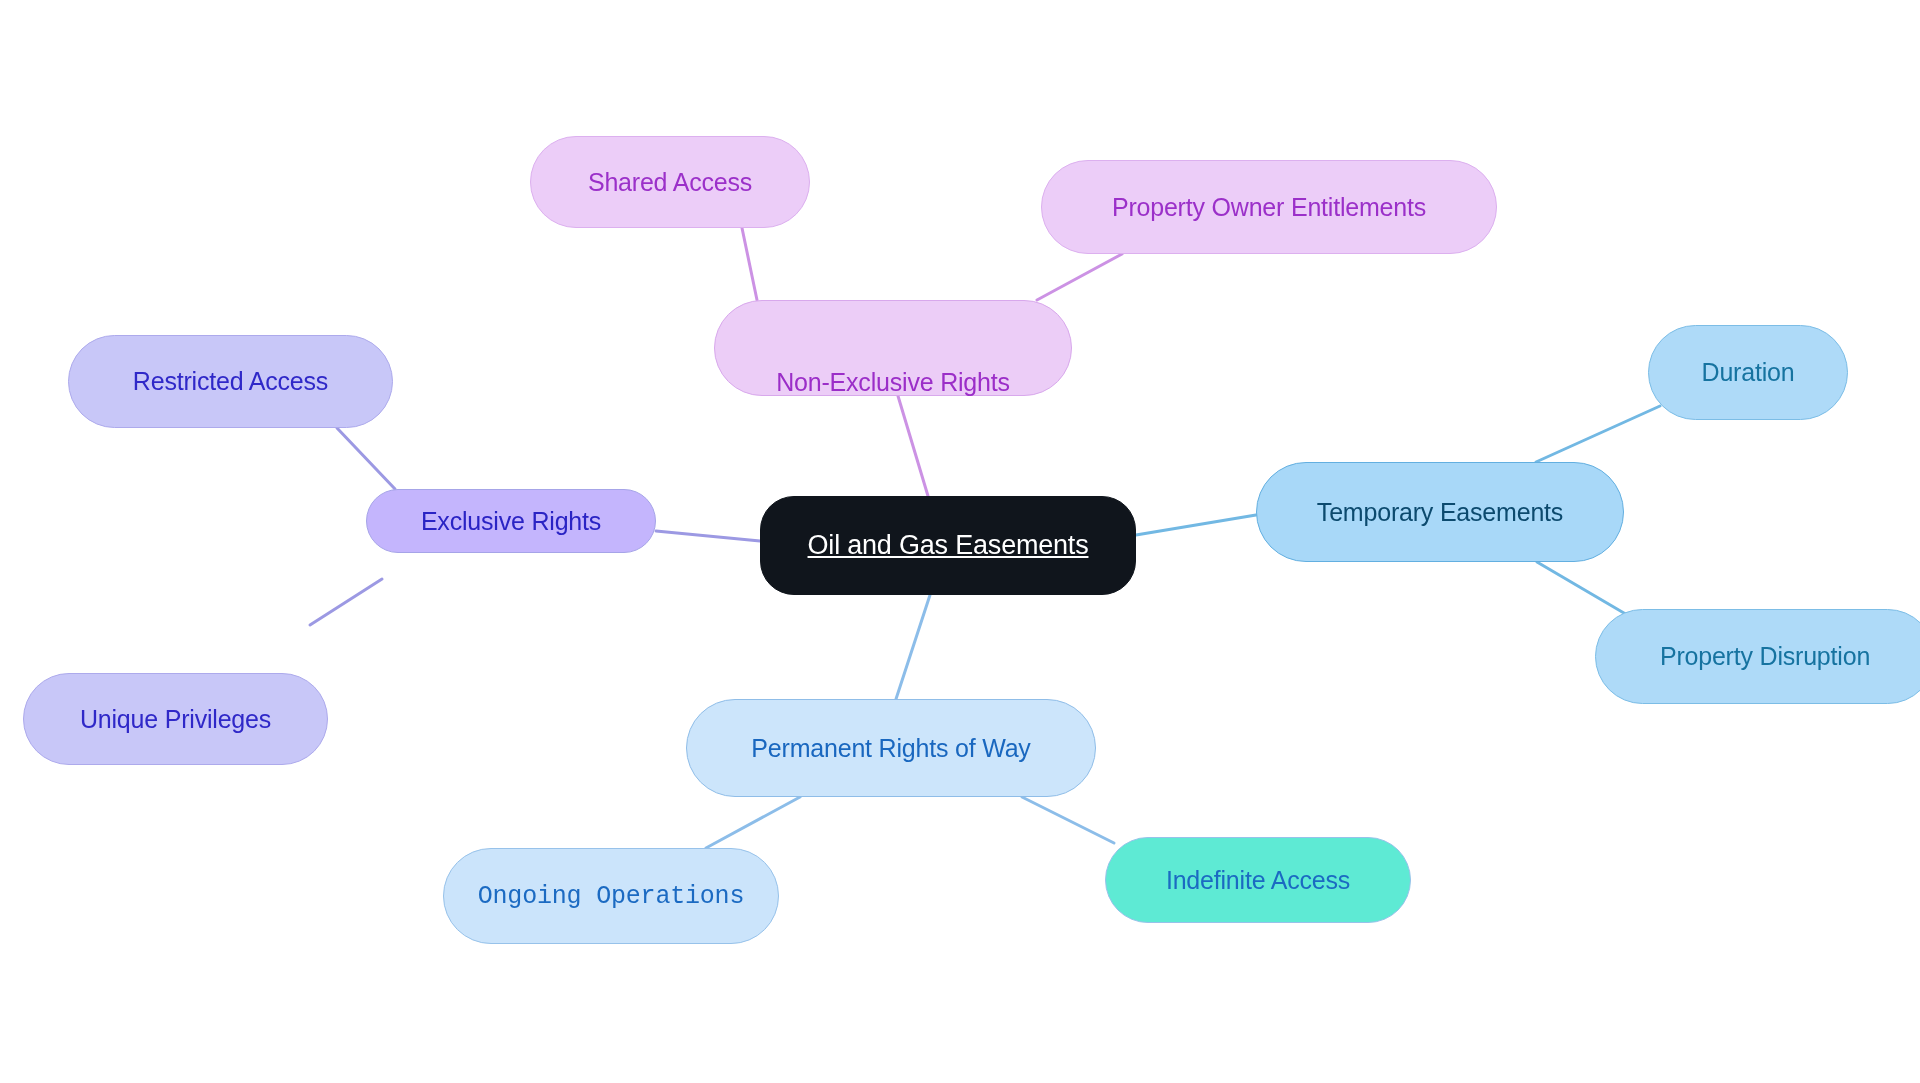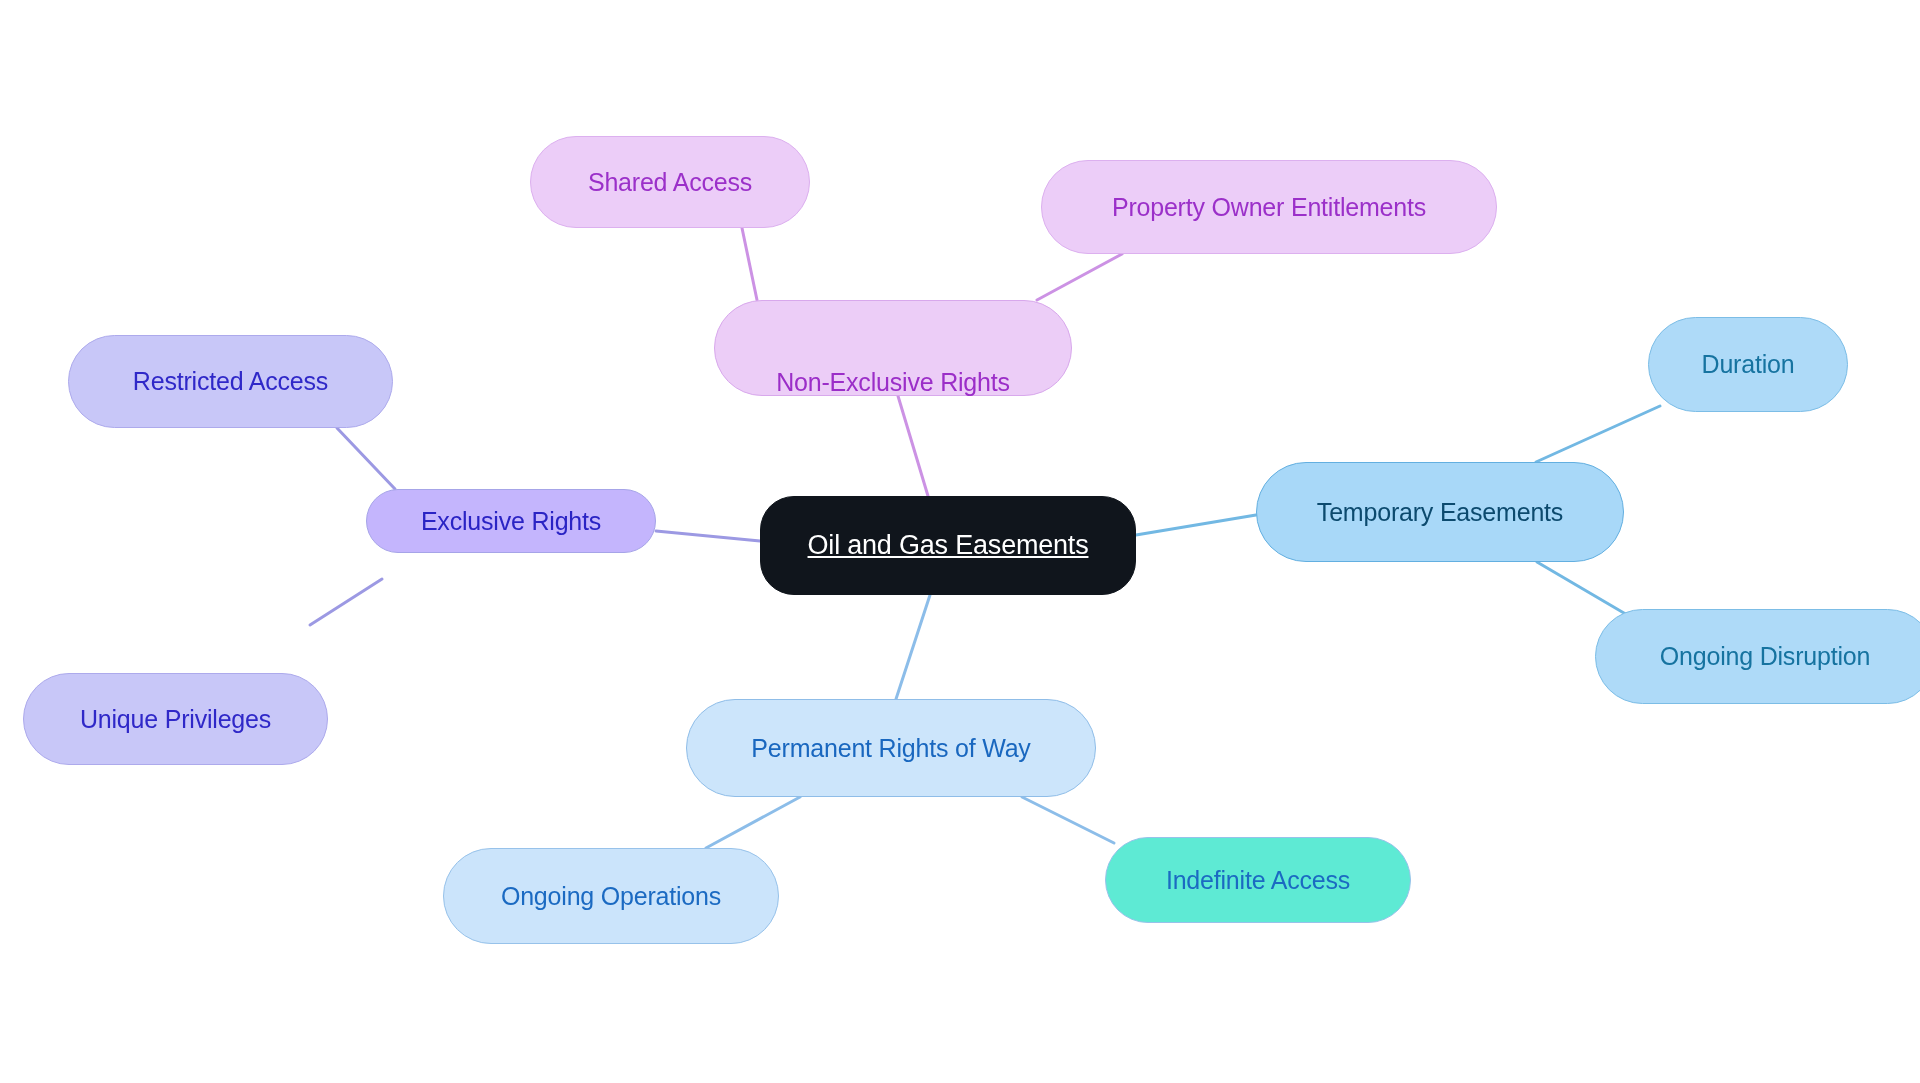--- a/index.html
+++ b/index.html
@@ -134,30 +134,30 @@
   <div class="node fam-pink-leaf" style="left: 530px; top: 136px; width: 280px; height: 92px; background: rgb(236, 205, 248); border-color: rgb(220, 176, 239); color: rgb(155, 48, 201); font-size: 25px;">
     <span class="node-label">Shared Access</span>
   </div>
   <div class="node fam-pink-leaf" style="left: 1041px; top: 160px; width: 456px; height: 94px; background: rgb(236, 205, 248); border-color: rgb(220, 176, 239); color: rgb(155, 48, 201); font-size: 25px;">
     <span class="node-label">Property Owner Entitlements</span>
   </div>
 
   <div class="node fam-blue-branch" style="left: 1256px; top: 462px; width: 368px; height: 100px; background: rgb(168, 216, 248); border-color: rgb(99, 175, 224); color: #0c4a6e; font-size: 25px;">
     <span class="node-label">Temporary Easements</span>
   </div>
-  <div class="node fam-blue-leaf" style="left: 1648px; top: 317px; width: 200px; height: 95px; background: rgb(174, 218, 248); border-color: rgb(124, 189, 230); color: rgb(22, 115, 160); font-size: 25px;">
+  <div class="node fam-blue-leaf" style="left: 1648px; top: 325px; width: 200px; height: 95px; background: rgb(174, 218, 248); border-color: rgb(124, 189, 230); color: rgb(22, 115, 160); font-size: 25px;">
     <span class="node-label">Duration</span>
   </div>
   <div class="node fam-blue-leaf" style="left: 1595px; top: 609px; width: 340px; height: 95px; background: rgb(174, 218, 248); border-color: rgb(124, 189, 230); color: rgb(22, 115, 160); font-size: 25px;">
-    <span class="node-label">Ongoing Disruption</span>
+    <span class="node-label">Property Disruption</span>
   </div>
 
   <div class="node fam-lblue-branch" style="left: 686px; top: 699px; width: 410px; height: 98px; background: rgb(204, 229, 251); border-color: rgb(143, 189, 232); color: rgb(25, 103, 191); font-size: 25px;">
     <span class="node-label">Permanent Rights of Way</span>
   </div>
-  <div class="node fam-lblue-leaf" style="left: 443px; top: 848px; width: 336px; height: 96px; background: rgb(203, 228, 251); border-color: rgb(151, 194, 234); color: rgb(27, 106, 194); font-size: 25px;">
+  <div class="node fam-lblue-leaf" style="left: 443px; top: 848px; width: 336px; height: 96px; background: rgb(203, 228, 251); border-color: rgb(151, 194, 234); color: rgb(27, 106, 194); font-size: 25px; font-family: Liberation Mono, monospace;">
     <span class="node-label">Ongoing Operations</span>
   </div>
   <div class="node fam-lblue-leaf" style="left: 1105px; top: 837px; width: 306px; height: 86px; background: #5eead4; border-color: rgb(151, 194, 234); color: rgb(27, 106, 194); font-size: 25px;">
     <span class="node-label">Indefinite Access</span>
   </div>
 
 </div>
 
 </body></html>

